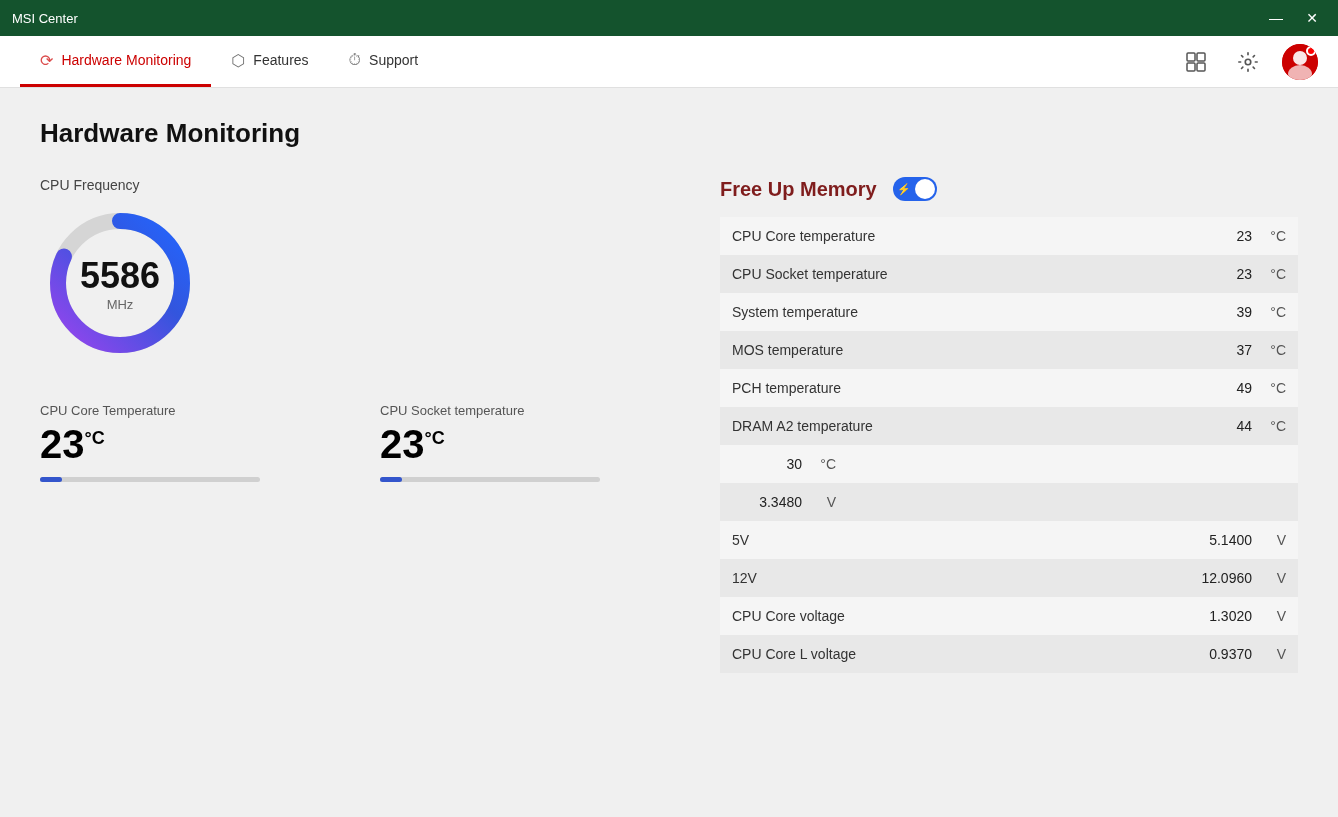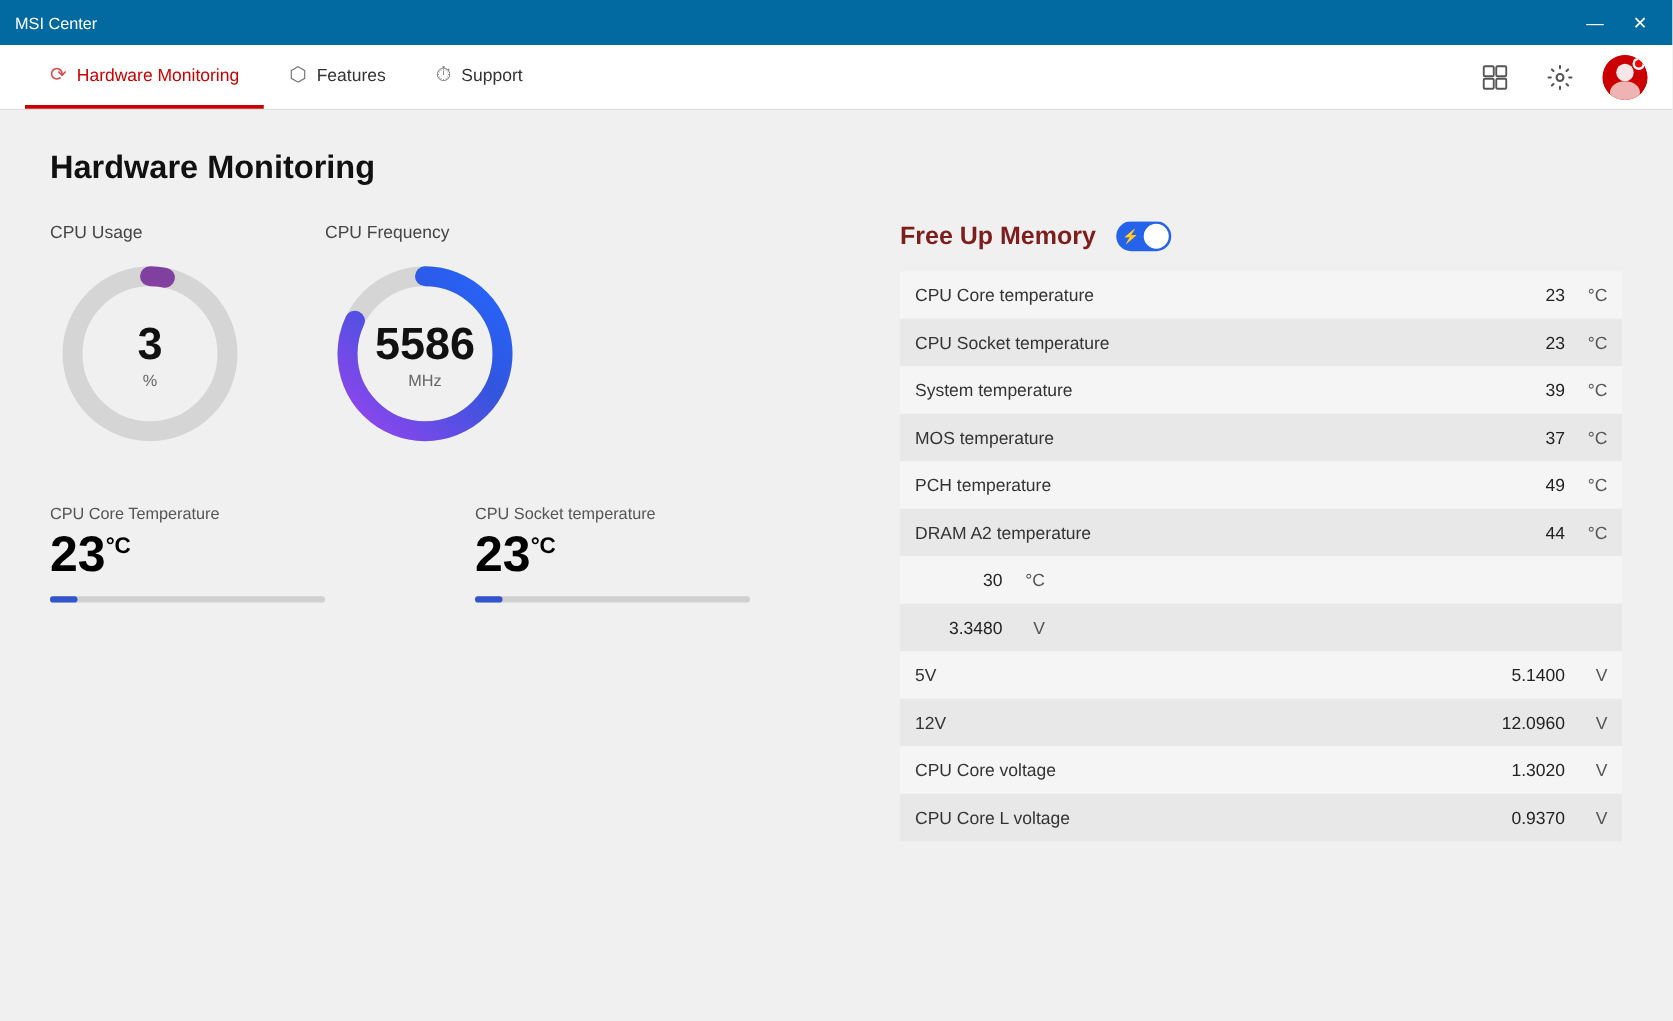--- a/index.html
+++ b/index.html
@@ -1,20 +1,20 @@
 <!DOCTYPE html>
 <html><head>
   <meta charset="utf-8">
   <style>
     * { margin: 0; padding: 0; box-sizing: border-box; }
     body { font-family: 'Segoe UI', Arial, sans-serif; background: #f0f0f0; width: 1338px; height: 817px; overflow: hidden; }
 
     
     .titlebar {
-      background: #0369a1;
+      background: #14532d;
       height: 36px;
       display: flex;
       align-items: center;
       justify-content: space-between;
       padding: 0 12px;
       user-select: none;
     }
     .titlebar-title {
       color: #fff;
       font-size: 13px;
@@ -369,41 +369,20 @@
 
 <div class="main">
   <h1 class="page-title">Hardware Monitoring</h1>
 
   <div class="content-area">
 
     <div class="left-panel">
 
       <div class="gauges-row">
 
-        <div class="gauge-container">
-          <span class="gauge-label">CPU Usage</span>
-          <div class="donut-wrap">
-            <svg width="160" height="160" viewBox="0 0 160 160">
-
-              <circle cx="80" cy="80" r="62" fill="none" stroke="#d5d5d5" stroke-width="16"></circle>
-
-              <circle cx="80" cy="80" r="62" fill="none" stroke="url(#cpuGrad)" stroke-width="16" stroke-dasharray="12 377.6" stroke-dashoffset="0" stroke-linecap="round"></circle>
-              <defs>
-                <linearGradient id="cpuGrad" x1="0%" y1="0%" x2="100%" y2="0%">
-                  <stop offset="0%" stop-color="#c060a0"></stop>
-                  <stop offset="100%" stop-color="#8040a0"></stop>
-                </linearGradient>
-              </defs>
-            </svg>
-            <div class="donut-center">
-              <span class="donut-value">3</span>
-              <span class="donut-unit">%</span>
-            </div>
-          </div>
-        </div>
 
         <div class="gauge-container">
           <span class="gauge-label">CPU Frequency</span>
           <div class="donut-wrap">
             <svg width="160" height="160" viewBox="0 0 160 160">
 
               <circle cx="80" cy="80" r="62" fill="none" stroke="#d5d5d5" stroke-width="16"></circle>
 
               <circle cx="80" cy="80" r="62" fill="none" stroke="url(#freqGrad)" stroke-width="16" stroke-dasharray="319 70.6" stroke-dashoffset="0" stroke-linecap="round"></circle>
               <defs>

